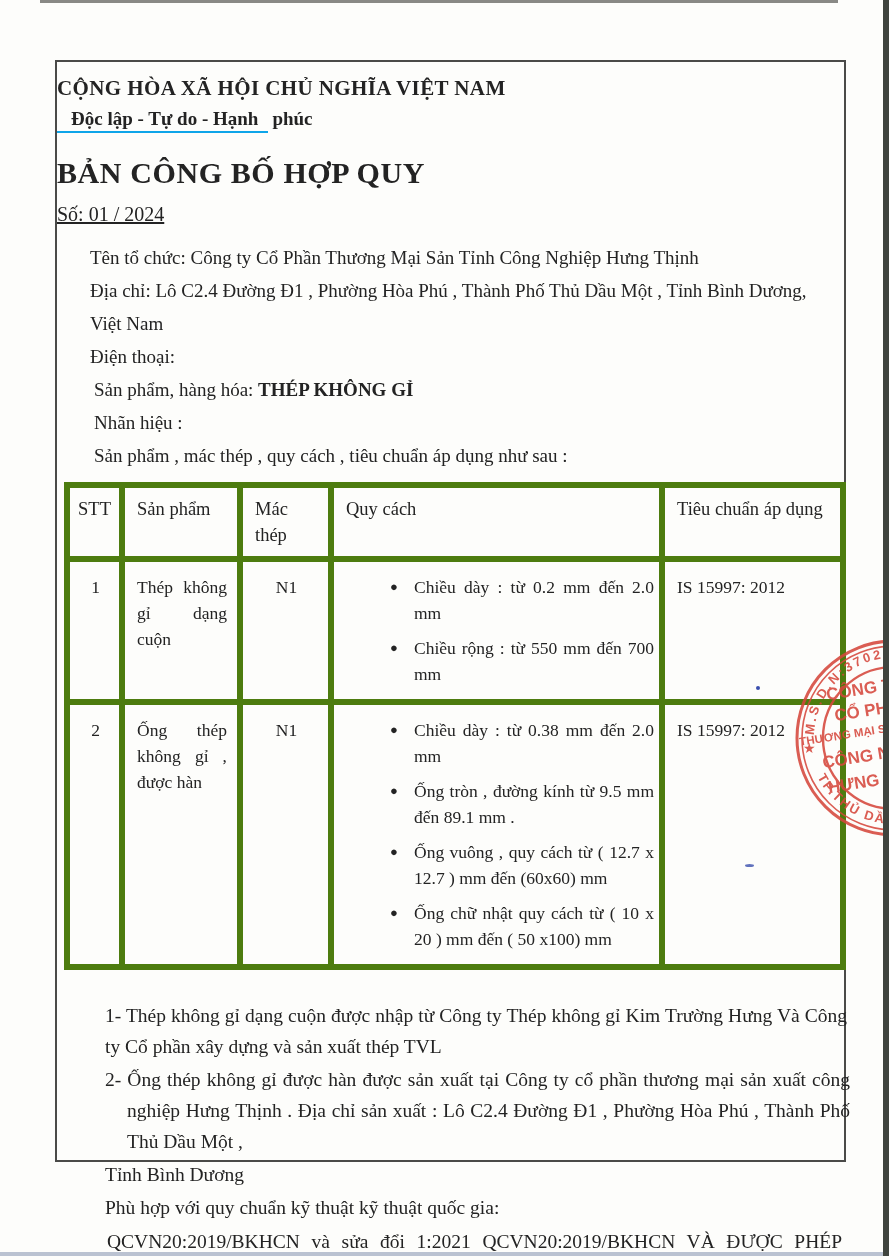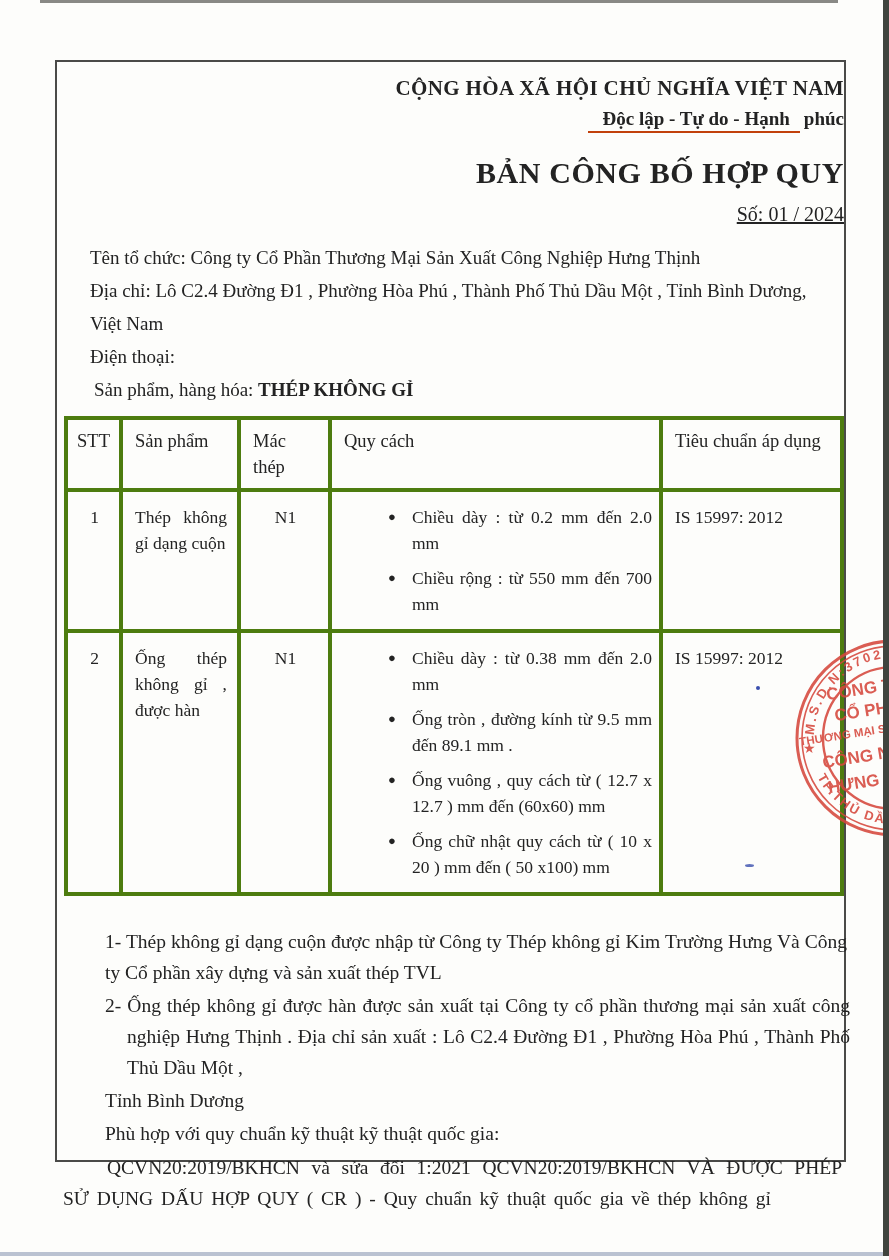--- a/index.html
+++ b/index.html
@@ -14,45 +14,45 @@
   .scan-top-line { position:absolute; left:40px; top:0; width:798px; height:3px; background:#62625e; opacity:.75; }
   .scan-right-strip { position:absolute; left:883px; top:0; width:6px; height:1256px; background:#3f443e; z-index:9; }
   .scan-bottom-line { position:absolute; left:0; top:1252px; width:889px; height:4px; background:#bac2d1; z-index:8; }
 
   .doc-box {
     position:absolute; left:55px; top:60px; width:791px; height:1102px;
     border:2px solid #4a4a48;
     background:transparent;
     z-index:1;
   }
-  .center { text-align:right; }
+  .center { text-align:left; }
   .hdr-national { margin-top:14px; font-size:21px; font-weight:bold; letter-spacing:.4px; }
   .hdr-motto { margin-top:7px; font-size:19px; font-weight:bold; }
-  .hdr-motto .underlined { border-bottom:2px solid #c2410c; padding:0 10px 2px 14px; }
+  .hdr-motto .underlined { border-bottom:2px solid #0ea5e9; padding:0 10px 2px 14px; }
   .hdr-motto .tail { padding-left:4px; }
   .doc-title { margin-top:26px; font-size:30px; font-weight:bold; letter-spacing:.6px; }
   .doc-number { margin-top:13px; font-size:20px;text-decoration:underline; }
 
   .para { font-size:19px; line-height:33px; padding-left:33px; padding-right:20px; }
   .para.first { margin-top:15px; }
   .para.indent2 { padding-left:37px; }
   .bold-inline { font-weight:bold; }
 
   table.spec-table {
     margin:10px 0 0 7px; width:776px;
     border-collapse:collapse; table-layout:fixed;
     font-size:17.5px; line-height:26px;
   }
   .spec-table col.c-stt { width:55px; }
   .spec-table col.c-product { width:118px; }
   .spec-table col.c-grade { width:91px; }
   .spec-table col.c-spec { width:331px; }
   .spec-table col.c-std { width:181px; }
   .spec-table th, .spec-table td {
-    border:4px solid #4d7c0f; font-weight:normal; vertical-align:top;
+    border:6px solid #4d7c0f; font-weight:normal; vertical-align:top;
     padding:8px 10px 8px 12px; text-align:left;
   }
   .spec-table thead th { height:46px; font-size:18.5px; }
   .spec-table th.th-stt { text-align:center; padding-left:4px; padding-right:4px; }
   .spec-table td.cell-stt { text-align:center; padding-top:12px; }
   .spec-table td.cell-product { text-align:justify; padding-top:12px; }
   .spec-table td.cell-grade { text-align:center; padding-top:12px; }
   .spec-table td.cell-std { padding-top:12px; }
   ul.spec-list { list-style:none; padding:4px 0 2px 44px; }
   ul.spec-list li { display:flex; margin-bottom:9px; }
@@ -82,26 +82,28 @@
 <div class="doc-box">
 
   <div class="center hdr-national">CỘNG HÒA XÃ HỘI CHỦ NGHĨA VIỆT NAM</div>
   <div class="center hdr-motto">
     <span class="underlined">Độc lập - Tự do - Hạnh</span><span class="tail">phúc</span>
   </div>
 
   <div class="center doc-title">BẢN CÔNG BỐ HỢP QUY</div>
   <div class="center doc-number">Số: 01 / 2024</div>
 
-  <div class="para first">Tên tổ chức: Công ty Cổ Phần Thương Mại Sản Xuất Công Nghiệp Hưng Thịnh</div>
+  <div class="para first">Tên tổ chức: Công ty Cổ Phần Thương Mại Sản Tỉnh Công Nghiệp Hưng Thịnh</div>
   <div class="para">Địa chỉ: Lô C2.4 Đường Đ1 , Phường Hòa Phú , Thành Phố Thủ Dầu Một , Tỉnh Bình Dương, Việt Nam</div>
   <div class="para">Điện thoại:</div>
   <div class="para indent2">
     <span>Sản phẩm, hàng hóa: </span><span class="bold-inline">THÉP KHÔNG GỈ</span>
   </div>
+  <div class="para indent2">Nhãn hiệu :</div>
+  <div class="para indent2">Sản phẩm , mác thép , quy cách , tiêu chuẩn áp dụng như sau :</div>
 
   <table class="spec-table">
     <colgroup>
       <col class="c-stt">
         <col class="c-product">
         <col class="c-grade">
         <col class="c-spec">
         <col class="c-std">
     </colgroup>
     <thead>

